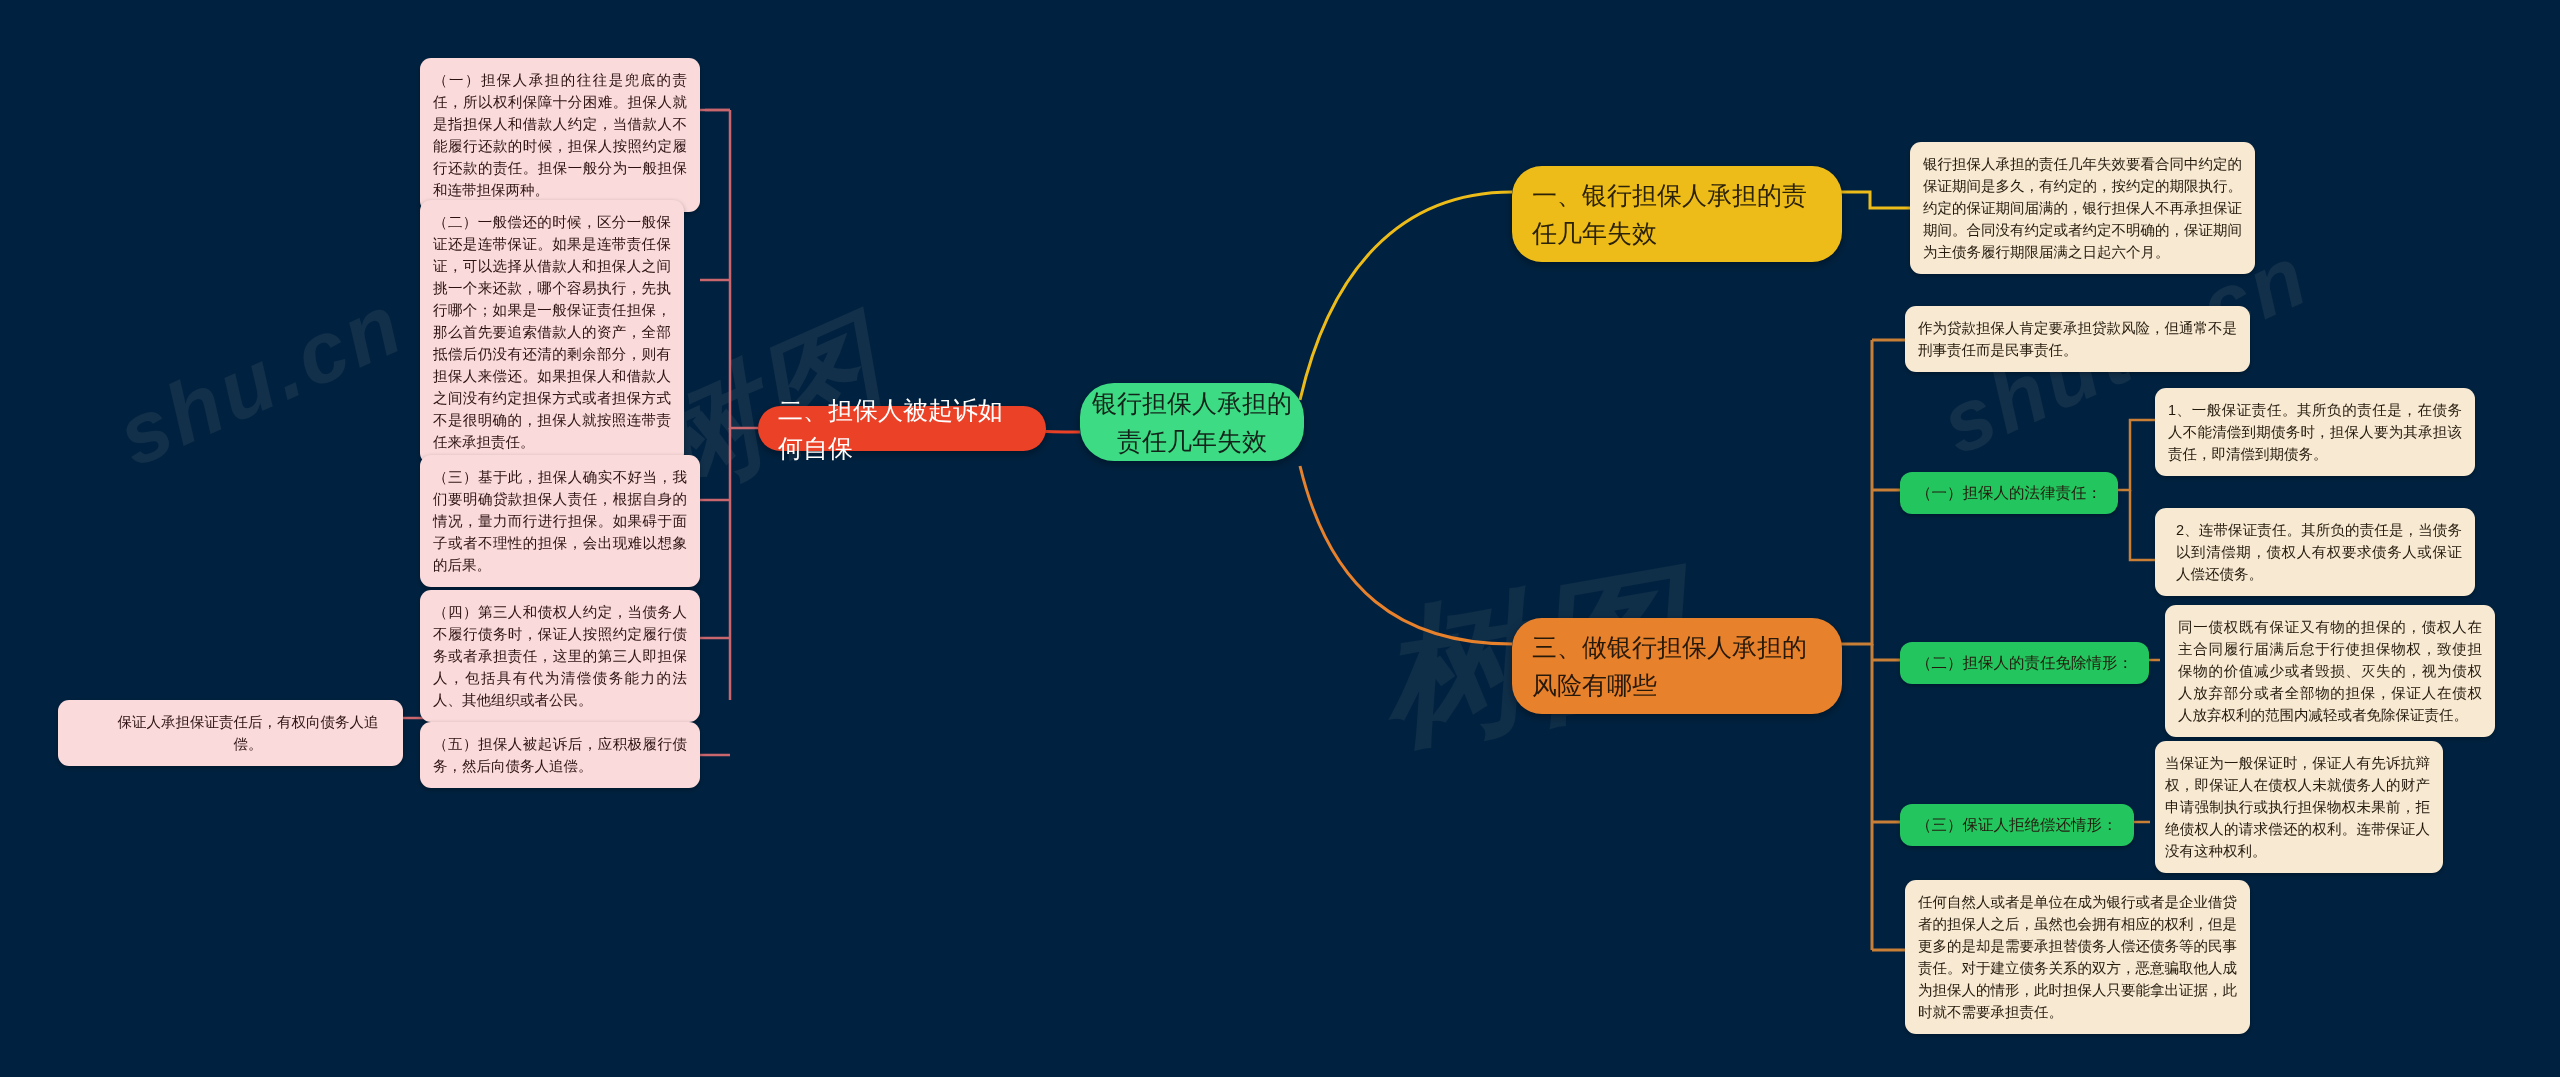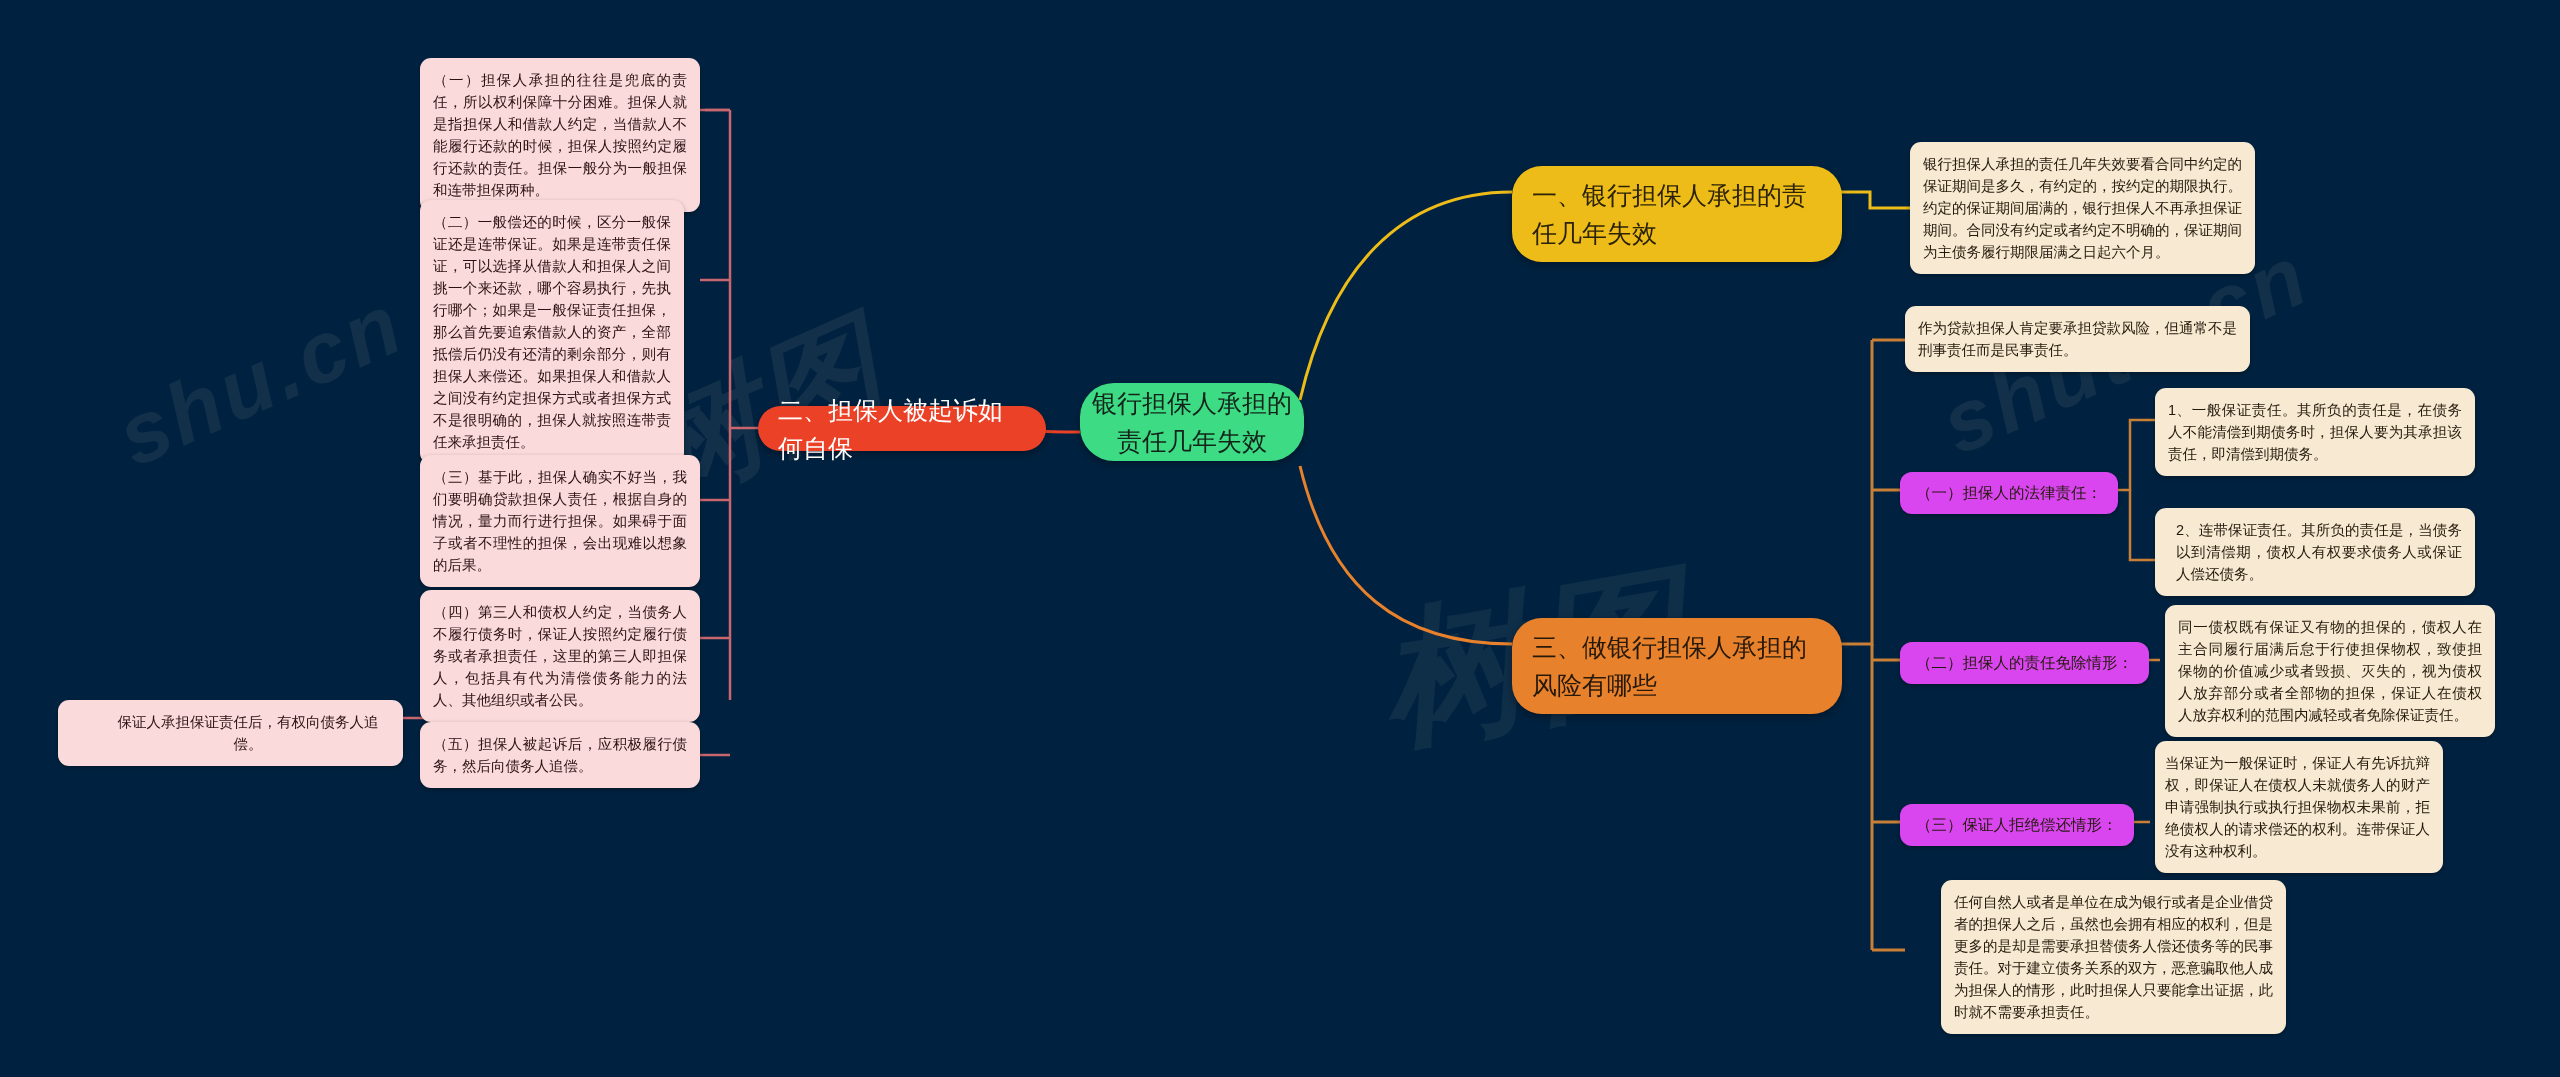--- a/index.html
+++ b/index.html
@@ -88,21 +88,21 @@
     color: #241a0c;
     font-size: 14.5px;
     padding: 11px 13px;
     border-radius: 11px;
     text-align: justify;
     box-shadow: 0 2px 5px rgba(0,0,0,0.3);
   }
 
   
   .sub-label {
-    background: #d946ef;
+    background: #22c55e;
     color: #241a0c;
     font-size: 15.5px;
     padding: 9px 16px;
     border-radius: 12px;
     white-space: nowrap;
     box-shadow: 0 2px 5px rgba(0,0,0,0.3);
   }
 </style>
 </head>
 <body>
@@ -210,17 +210,17 @@
     <span>同一债权既有保证又有物的担保的，债权人在主合同履行届满后怠于行使担保物权，致使担保物的价值减少或者毁损、灭失的，视为债权人放弃部分或者全部物的担保，保证人在债权人放弃权利的范围内减轻或者免除保证责任。</span>
   </div>
 
   <div class="node sub-label" style="left:1900px; top:804px;">
     <span>（三）保证人拒绝偿还情形：</span>
   </div>
   <div class="node leaf-cream" style="left:2155px; top:741px; width:288px;padding-left:10px;">
     <span>当保证为一般保证时，保证人有先诉抗辩权，即保证人在债权人未就债务人的财产申请强制执行或执行担保物权未果前，拒绝债权人的请求偿还的权利。连带保证人没有这种权利。</span>
   </div>
 
-  <div class="node leaf-cream" style="left:1905px; top:880px; width:345px;margin-left:36px;">
+  <div class="node leaf-cream" style="left:1905px; top:880px; width:345px;">
     <span>任何自然人或者是单位在成为银行或者是企业借贷者的担保人之后，虽然也会拥有相应的权利，但是更多的是却是需要承担替债务人偿还债务等的民事责任。对于建立债务关系的双方，恶意骗取他人成为担保人的情形，此时担保人只要能拿出证据，此时就不需要承担责任。</span>
   </div>
 
 </div>
 
 </body></html>

